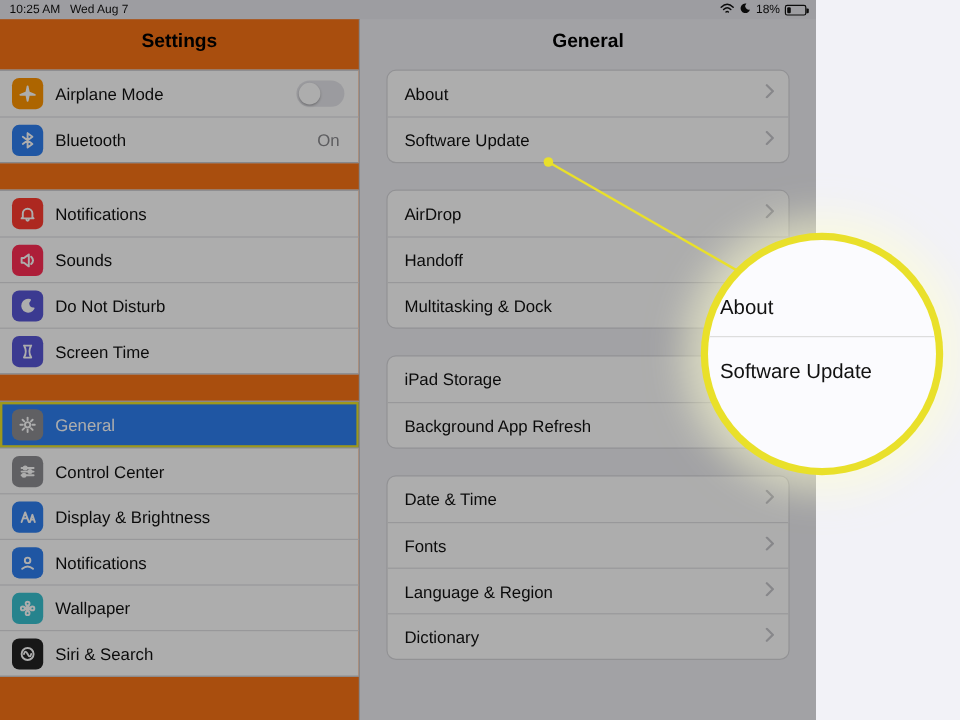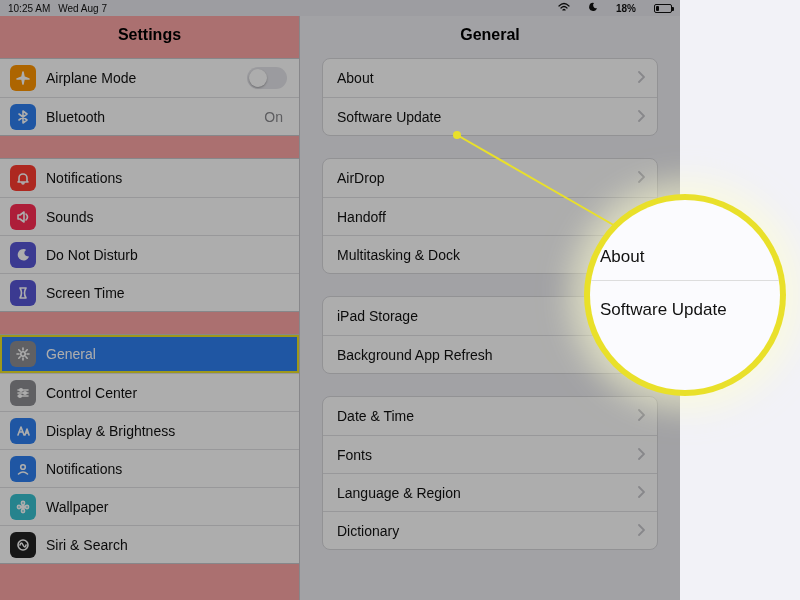--- a/index.html
+++ b/index.html
@@ -2,28 +2,28 @@
 <html><head>
 <meta charset="utf-8">
 <style>
   * { box-sizing: border-box; margin: 0; padding: 0; font-family: -apple-system, "Helvetica Neue", Helvetica, Arial, sans-serif; }
   html, body { width: 800px; height: 600px; overflow: hidden; background: #f2f2f7; }
   #screen { position: relative; width: 680px; height: 600px; background: #e8e8ee; }
 
   
   .status-bar { height: 16px; display:flex; align-items:center; font-size:10px; color:#111; padding:0 8px; }
   .status-left { display:flex; gap:8px; }
-  .status-right { margin-left:auto; display:flex; align-items:center; gap:18px;font-weight:bold; }
+  .status-right { margin-left:auto; display:flex; align-items:center; gap:4px; }
   .battery-outline { width:18px; height:9px; border:1px solid #111; border-radius:2px; position:relative; display:inline-block; }
   .battery-outline:after { content:""; position:absolute; right:-3px; top:2px; width:2px; height:4px; background:#111; border-radius:0 1px 1px 0;}
   .battery-level { position:absolute; left:1px; top:1px; bottom:1px; width:18%; background:#111; border-radius:1px;}
 
   
   .columns { display:flex; height: calc(600px - 16px); }
-  .sidebar { width: 300px; background:#fca5a5; border-right:1px solid #c8c7cc; overflow:hidden; display:flex; flex-direction:column;}
+  .sidebar { width: 300px; background:#f97316; border-right:1px solid #c8c7cc; overflow:hidden; display:flex; flex-direction:column;}
   .detail  { flex:1; background:#efeff4; overflow:hidden; display:flex; flex-direction:column; }
 
   .col-header { text-align:center; font-weight:600; font-size:16px; padding: 10px 0 14px; }
 
   .group { background:#fff; border-top:1px solid #c8c7cc; border-bottom:1px solid #c8c7cc; margin-bottom: 22px;}
   .detail .group { margin: 0 22px 22px 22px; border:1px solid #d7d7db; border-radius:8px; overflow:hidden; }
 
   .row { display:flex; align-items:center; height:38px; padding: 0 12px 0 10px; border-top:1px solid #e0e0e4; position:relative;}
   .group .row:first-child { border-top:none; }
   .row .icon { width:26px; height:26px; border-radius:6px; margin-right:10px; flex:0 0 auto; display:flex; align-items:center; justify-content:center;}

